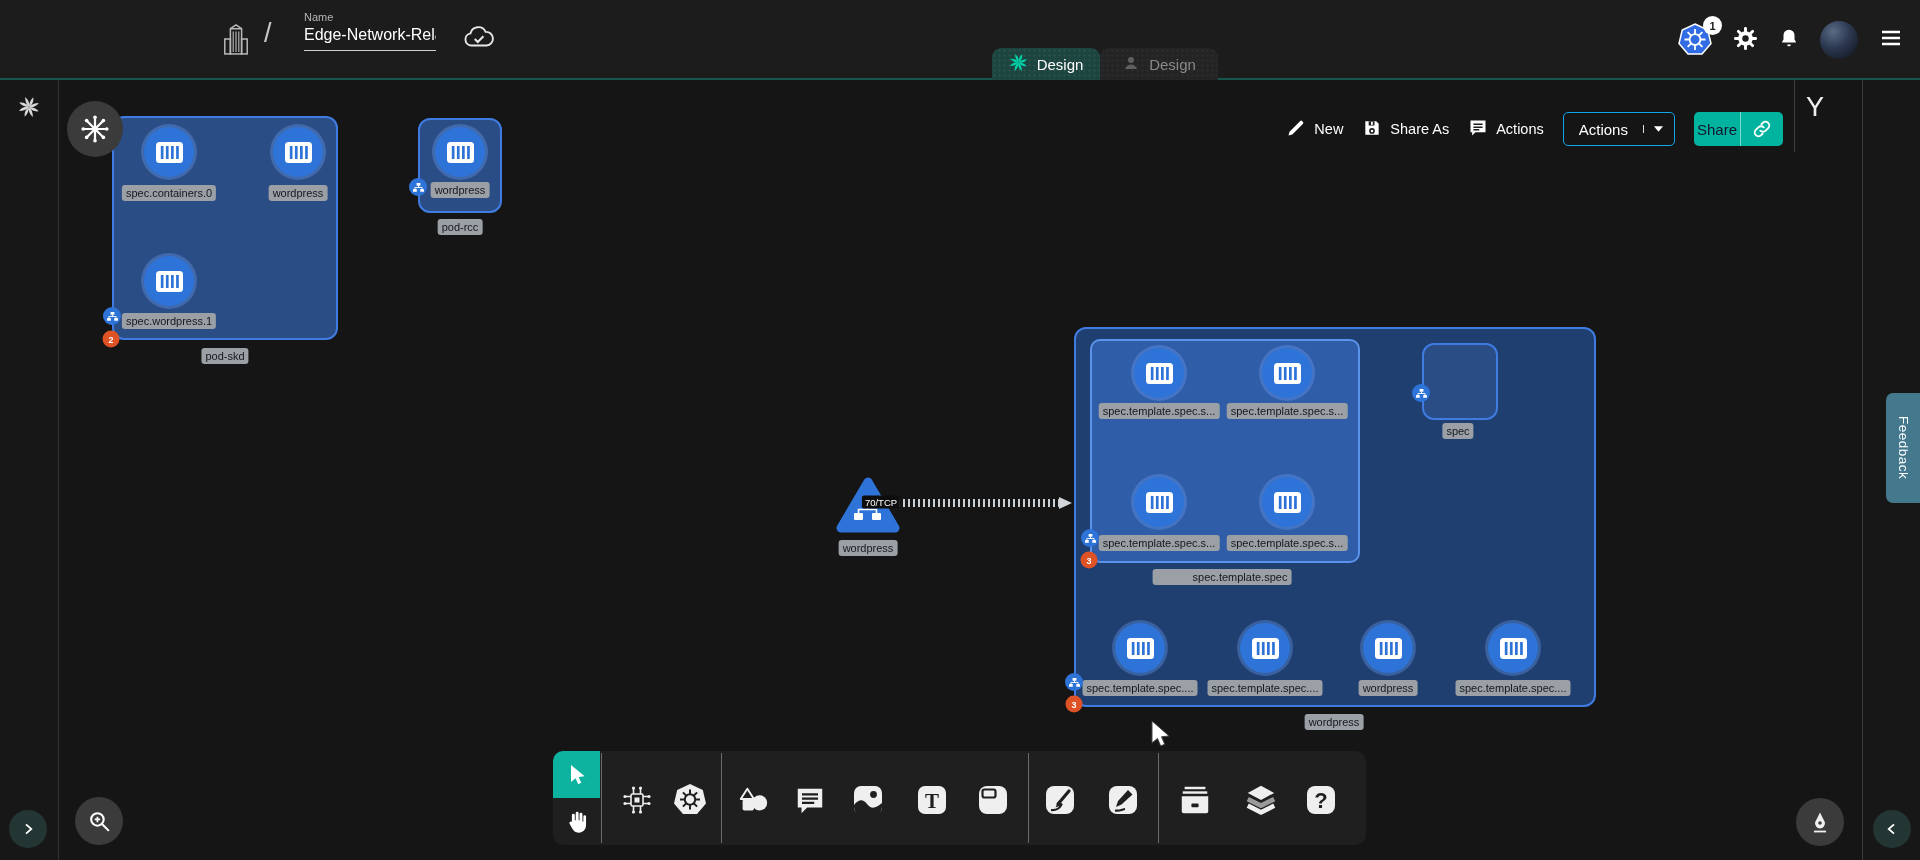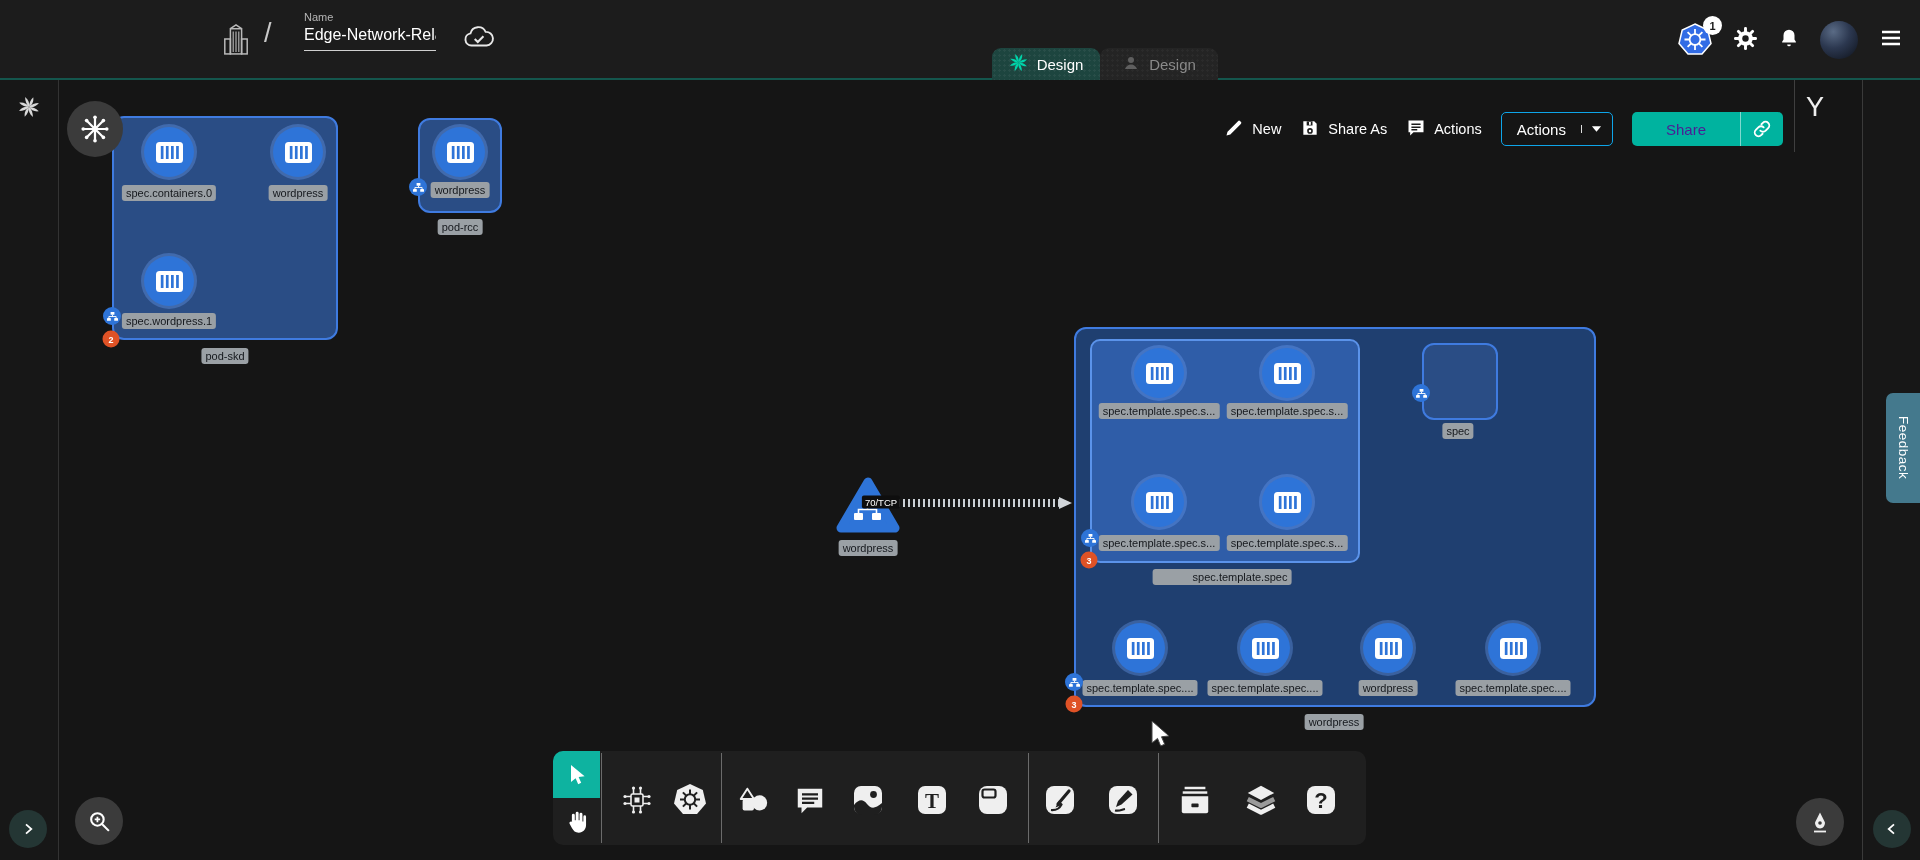--- a/index.html
+++ b/index.html
@@ -41,21 +41,21 @@
   .feedback-tab{position:absolute;right:0;top:393px;width:34px;height:110px;background:#44798d;
        border-radius:7px 0 0 7px;display:flex;align-items:center;justify-content:center;z-index:60;
        writing-mode:vertical-rl;font-size:13.5px;letter-spacing:.5px;color:#fff;cursor:pointer;}
   
   .abar{position:absolute;top:112px;right:137px;height:34px;display:flex;align-items:center;gap:19px;z-index:30;}
   .alink{display:flex;align-items:center;gap:8px;font-size:14.5px;color:#fff;cursor:pointer;}
   .btn-actions{display:flex;align-items:center;border:1px solid #0ea5e9;border-radius:5px;height:34px;box-sizing:border-box;cursor:pointer;}
   .btn-actions .lbl{padding:0 15px;display:flex;align-items:center;font-size:15px;}
   .btn-actions .caret{width:30px;border-left:1px solid #dcdcdc;display:flex;align-items:center;justify-content:center;}
   .btn-share{display:flex;align-items:stretch;background:#00b39f;border-radius:5px;height:34px;cursor:pointer;}
-  .btn-share .lbl{padding:0 34px;display:flex;align-items:center;font-size:15px;color:#4c1d95;}
+  .btn-share .lbl{padding:0 3px;display:flex;align-items:center;font-size:15px;color:#0f172a;}
   .btn-share .seg{width:42px;border-left:1px solid rgba(255,255,255,.5);display:flex;align-items:center;justify-content:center;}
   
   .grp{position:absolute;border:2px solid #3f7be0;border-radius:12px;box-sizing:border-box;}
   .grp.inner{border-color:#5b93ea;border-radius:10px;}
   .chip{position:absolute;transform:translate(-50%,-50%);background:#9aa0a5;color:#15181d;
         font-size:11px;line-height:1.2;padding:1.5px 4px;border-radius:3px;white-space:nowrap;z-index:8;}
   .edge-chip{position:absolute;transform:translate(-50%,-50%);background:#0e0e0e;color:#fff;
         font-size:9.5px;padding:1px 3px;border-radius:2px;white-space:nowrap;z-index:9;}
   .cnode{position:absolute;width:50px;height:50px;border-radius:50%;background:#2e74d8;
         box-shadow:0 0 0 3px rgba(108,160,245,.35);display:flex;align-items:center;justify-content:center;z-index:6;}

